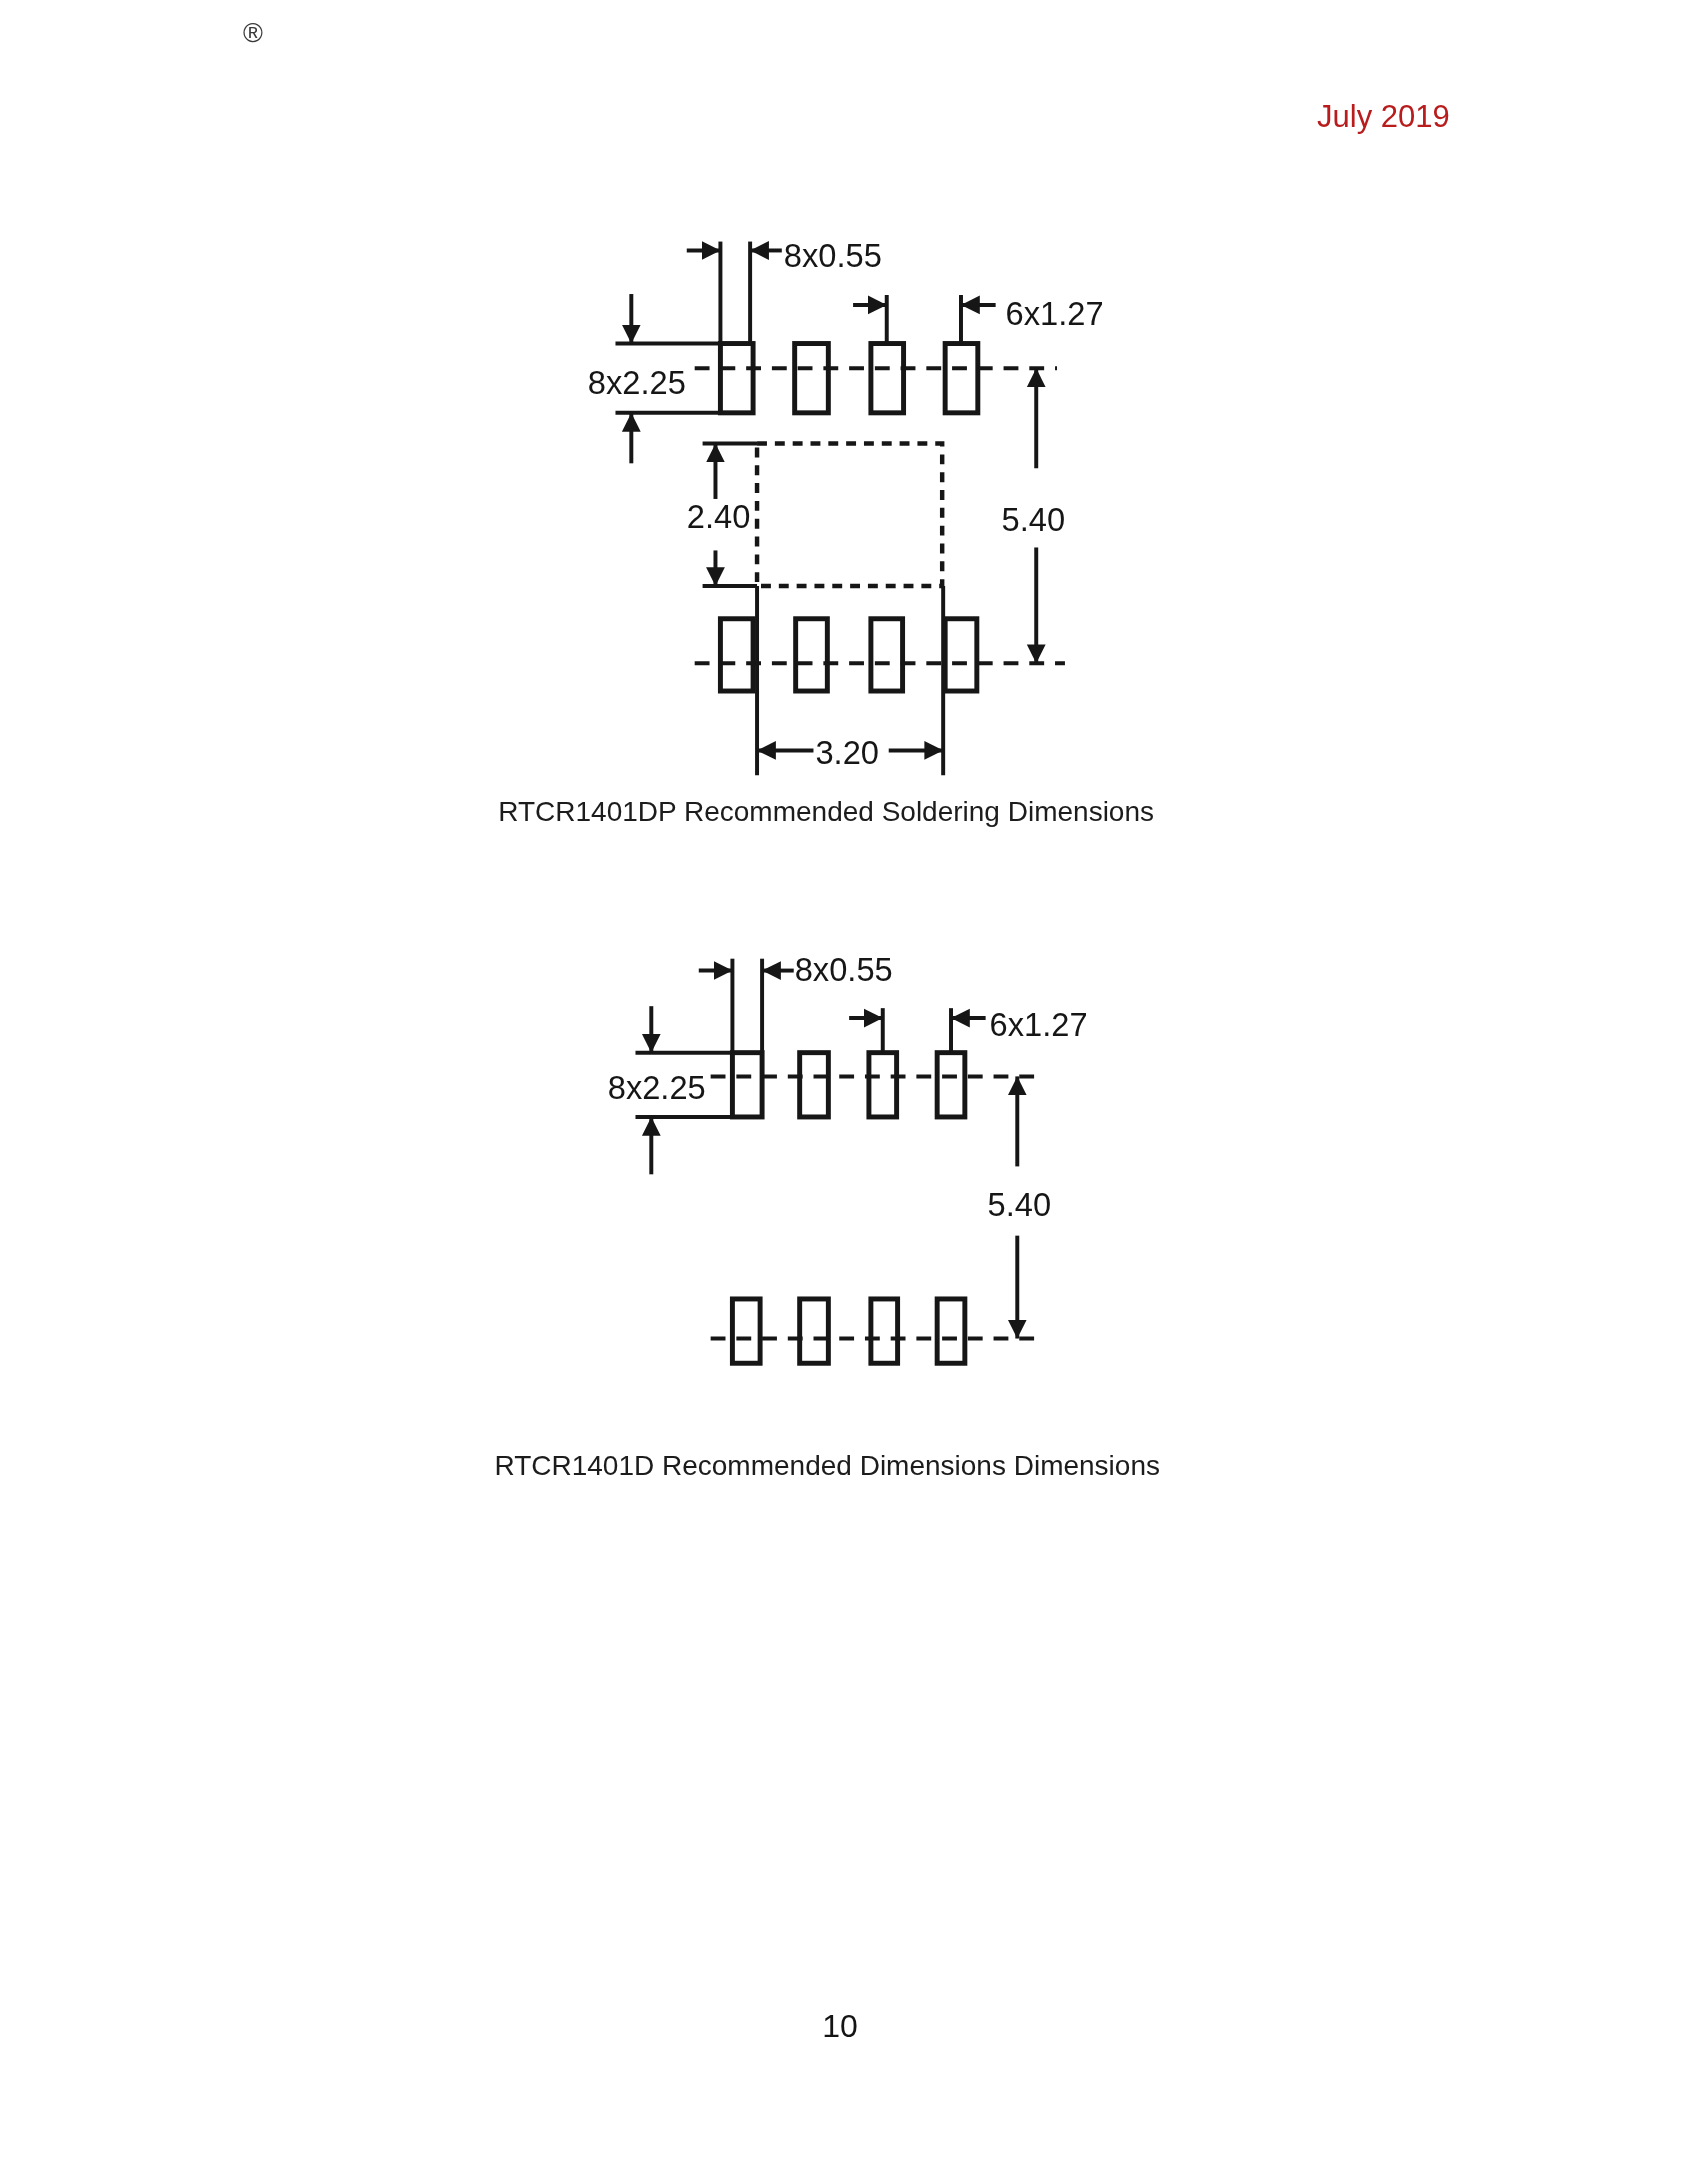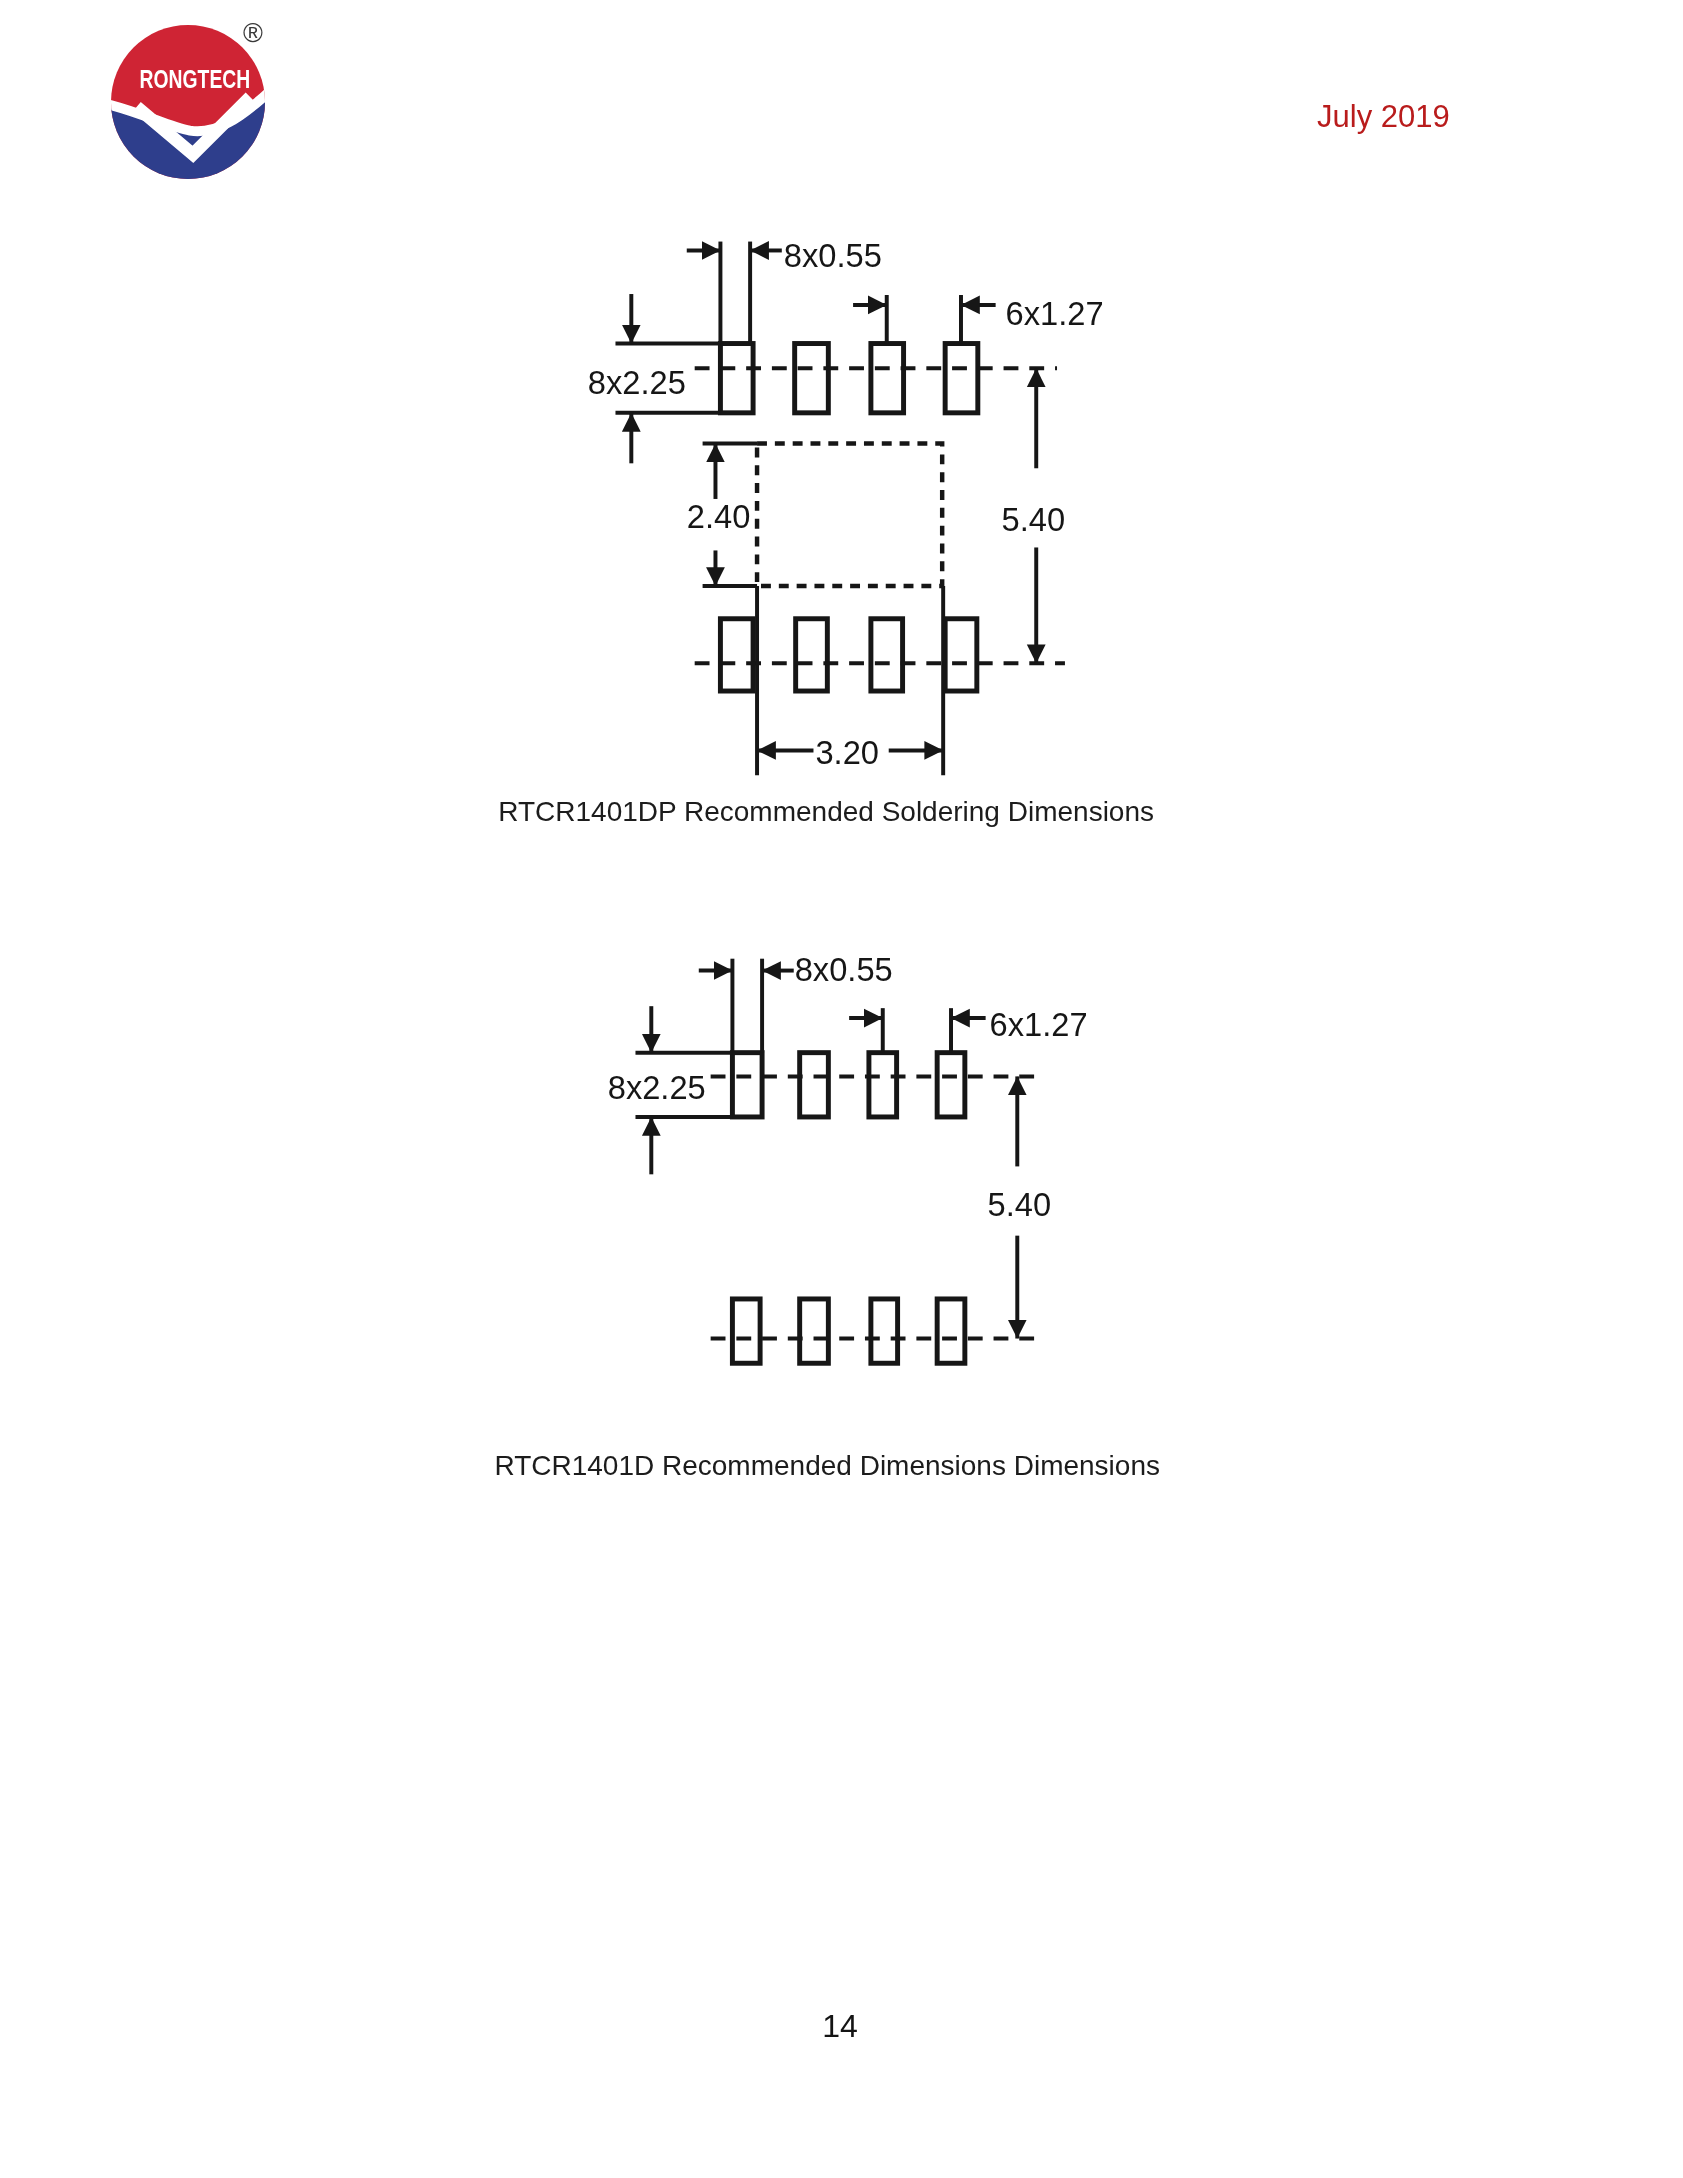--- a/index.html
+++ b/index.html
@@ -34,36 +34,20 @@
     font-family:"Liberation Sans", sans-serif;
     font-size:33px;fill:#161616;
   }
   .logo-box{left:109px;top:20px;width:158px;height:168px;}
 </style>
 </head>
 <body>
 
 <div class="page">
 
-  <div class="abs logo-box">
-    <svg width="158" height="168" viewBox="0 0 160 170">
-      <defs>
-        <clipPath id="logoClip">
-            <circle cx="80" cy="83" r="78"></circle>
-          </clipPath>
-      </defs>
-      <circle cx="80" cy="83" r="78" fill="#cf2434"></circle>
-      <g clip-path="url(#logoClip)">
-        <path d="M -4,88 C 35,98 60,112 82,116 C 108,120 132,104 164,76 L 164,172 L -4,172 Z" fill="#2e3e8c"></path>
-        <path d="M -6,84 C 35,94 60,108 82,112 C 108,116 133,100 165,70" fill="none" stroke="#ffffff" stroke-width="10"></path>
-        <path d="M 28,88 L 85,136 L 143,78" fill="none" stroke="#ffffff" stroke-width="13"></path>
-      </g>
-      <text x="87" y="69" text-anchor="middle" textLength="112" lengthAdjust="spacingAndGlyphs" style="font-size:27px;font-weight:bold;fill:#ffffff">RONGTECH</text>
-    </svg>
-  </div>
   <span class="abs reg-mark">®</span>
 
   <div class="abs date">July 2019</div>
 
   <svg class="abs" style="left:554px;top:198px;" width="614" height="594" viewBox="560 200 620 600">
     <defs>
       <marker id="ah1" viewBox="0 0 10 10" refX="10" refY="5" markerWidth="19" markerHeight="23" orient="auto" markerUnits="userSpaceOnUse">
         <path d="M0,0 L10,5 L0,10 Z" fill="#161616"></path>
       </marker>
     </defs>
@@ -190,16 +174,16 @@
     </g>
 
     <text x="803" y="991">8x0.55</text>
     <text x="1000" y="1046">6x1.27</text>
     <text x="614" y="1110">8x2.25</text>
     <text x="998" y="1228">5.40</text>
   </svg>
 
   <div class="abs caption caption2">RTCR1401D Recommended Dimensions Dimensions</div>
 
-  <div class="abs page-number">14</div>
+  <div class="abs page-number">10</div>
 
 </div>
 
 
 </body></html>

